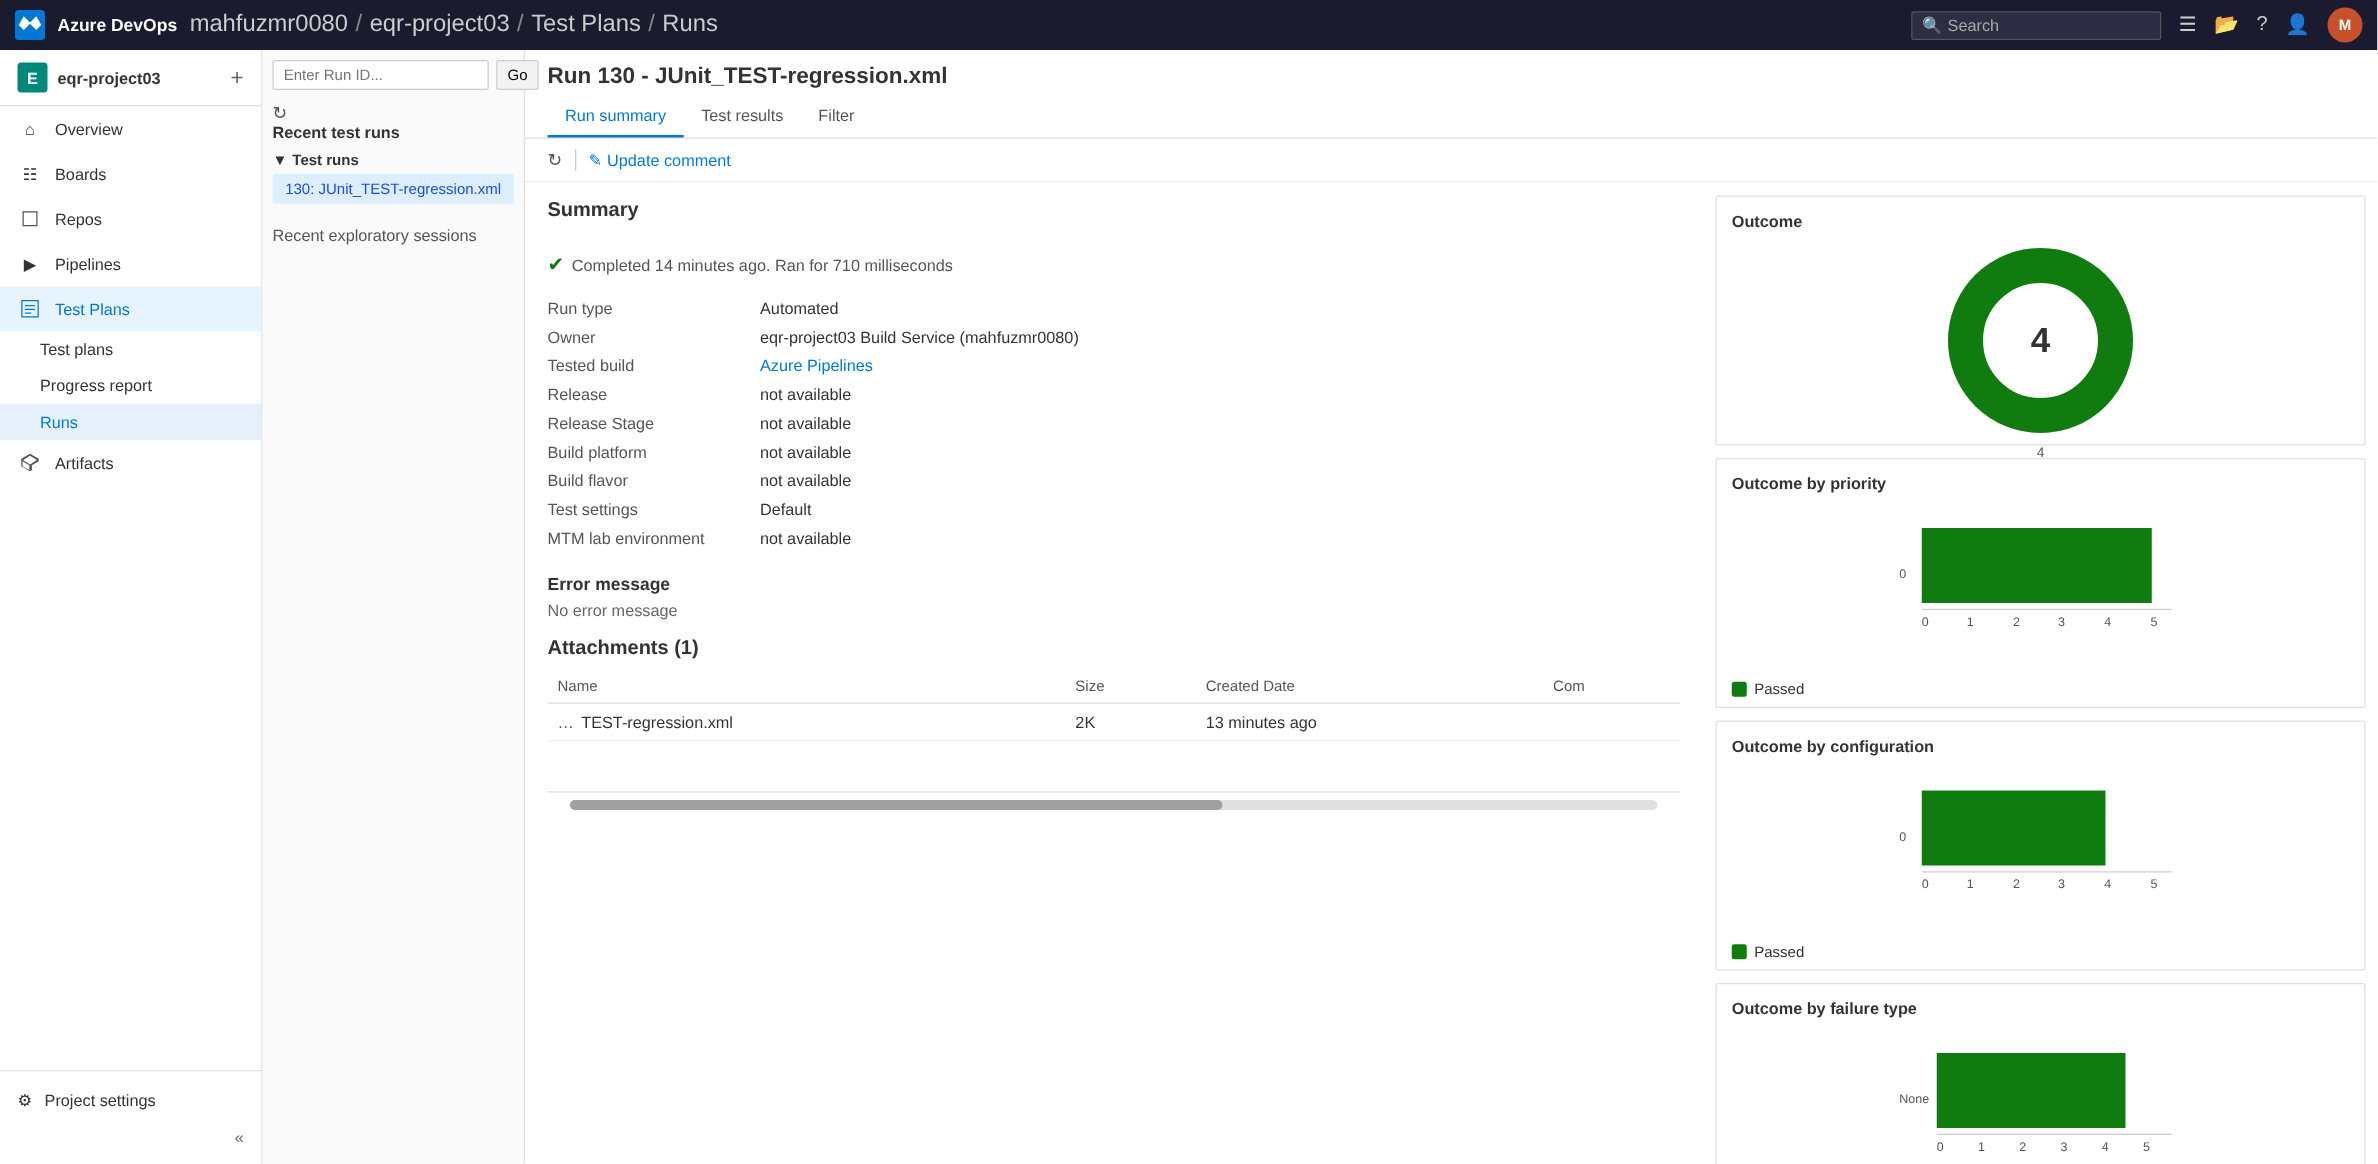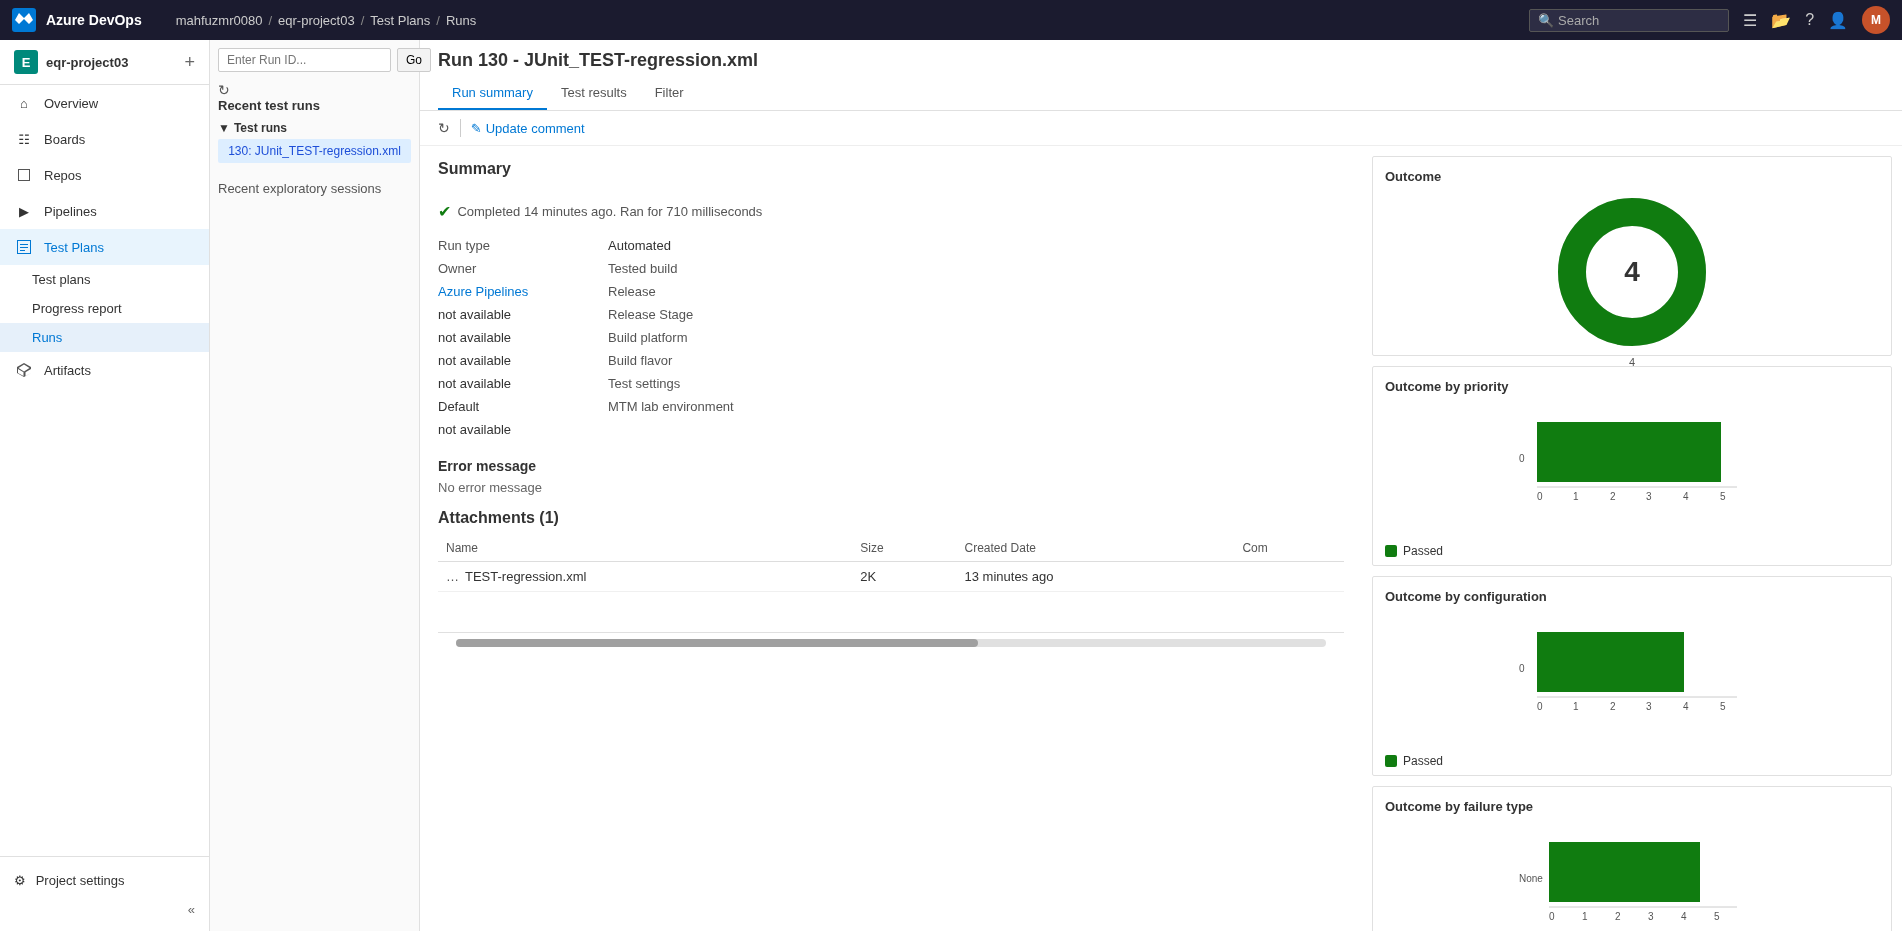--- a/index.html
+++ b/index.html
@@ -3,21 +3,21 @@
   <meta charset="utf-8">
   <style>
     * { box-sizing: border-box; margin: 0; padding: 0; }
     body { font-family: 'Segoe UI', Arial, sans-serif; font-size: 13px; color: #333; background: #fff; display: flex; flex-direction: column; height: 100vh; overflow: hidden; }
 
     
     .top-nav { display: flex; align-items: center; background: #1b1b2f; color: #fff; height: 40px; padding: 0 12px; gap: 10px; flex-shrink: 0; }
     .top-nav-logo { width: 24px; height: 24px; background: #0078d4; border-radius: 3px; display: flex; align-items: center; justify-content: center; }
     .top-nav-logo svg { width: 18px; height: 18px; }
     .top-nav-brand { font-weight: 600; font-size: 14px; color: #fff; }
-    .top-nav-breadcrumb { display: flex; align-items: center; gap: 6px; color: #ccc; font-size: 13px; margin-left: 24px; }
+    .top-nav-breadcrumb { display: flex; align-items: center; gap: 6px; color: #ccc; font-size: 19px; }
     .top-nav-breadcrumb span { color: #ccc; }
     .top-nav-breadcrumb .sep { color: #888; }
     .top-nav-right { margin-left: auto; display: flex; align-items: center; gap: 14px; }
     .search-box { display: flex; align-items: center; background: #2d2d44; border: 1px solid #555; border-radius: 2px; padding: 3px 8px; width: 200px; }
     .search-box input { background: transparent; border: none; outline: none; color: #fff; font-size: 13px; width: 100%; }
     .search-box input::placeholder { color: #aaa; }
     .top-nav-icon { color: #ccc; cursor: pointer; font-size: 16px; }
     .avatar { width: 28px; height: 28px; border-radius: 50%; background: #c7522a; display: flex; align-items: center; justify-content: center; color: #fff; font-size: 12px; font-weight: 600; }
 
     
@@ -253,20 +253,21 @@
           <div class="summary-status">
             <span class="status-icon-check">✔</span>
             <span>Completed 14 minutes ago. Ran for 710 milliseconds</span>
           </div>
 
           <div class="info-table">
             <span class="info-label">Run type</span>
             <span class="info-value">Automated</span>
 
             <span class="info-label">Owner</span>
+            <span class="info-value">eqr-project03 Build Service (mahfuzmr0080)</span>
 
             <span class="info-label">Tested build</span>
             <span class="info-value"><a href="#">Azure Pipelines</a></span>
 
             <span class="info-label">Release</span>
             <span class="info-value">not available</span>
 
             <span class="info-label">Release Stage</span>
             <span class="info-value">not available</span>
 

